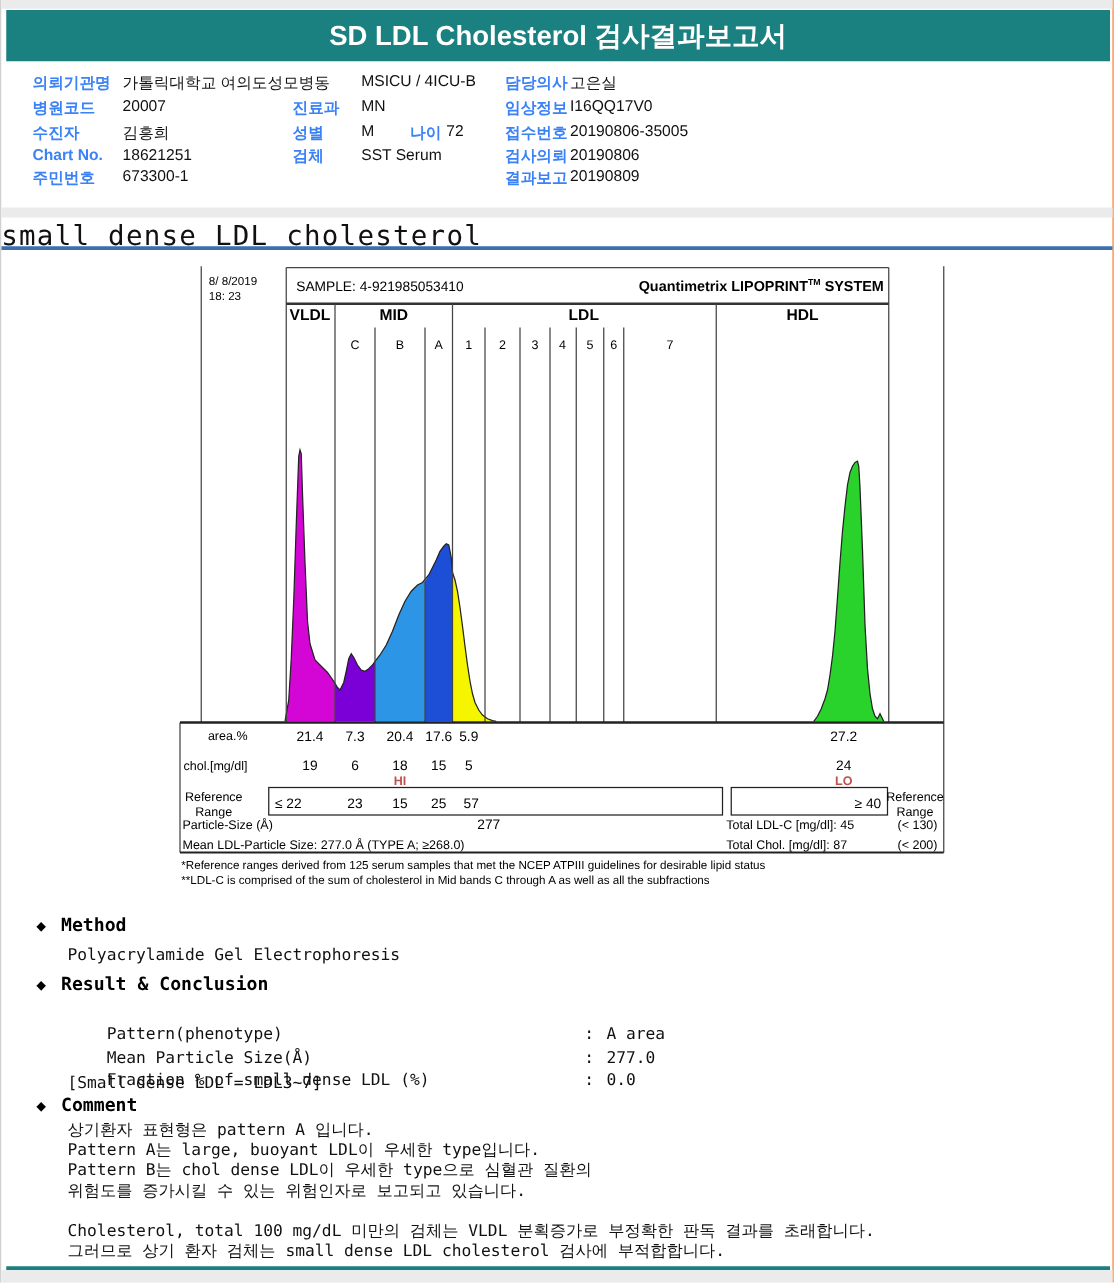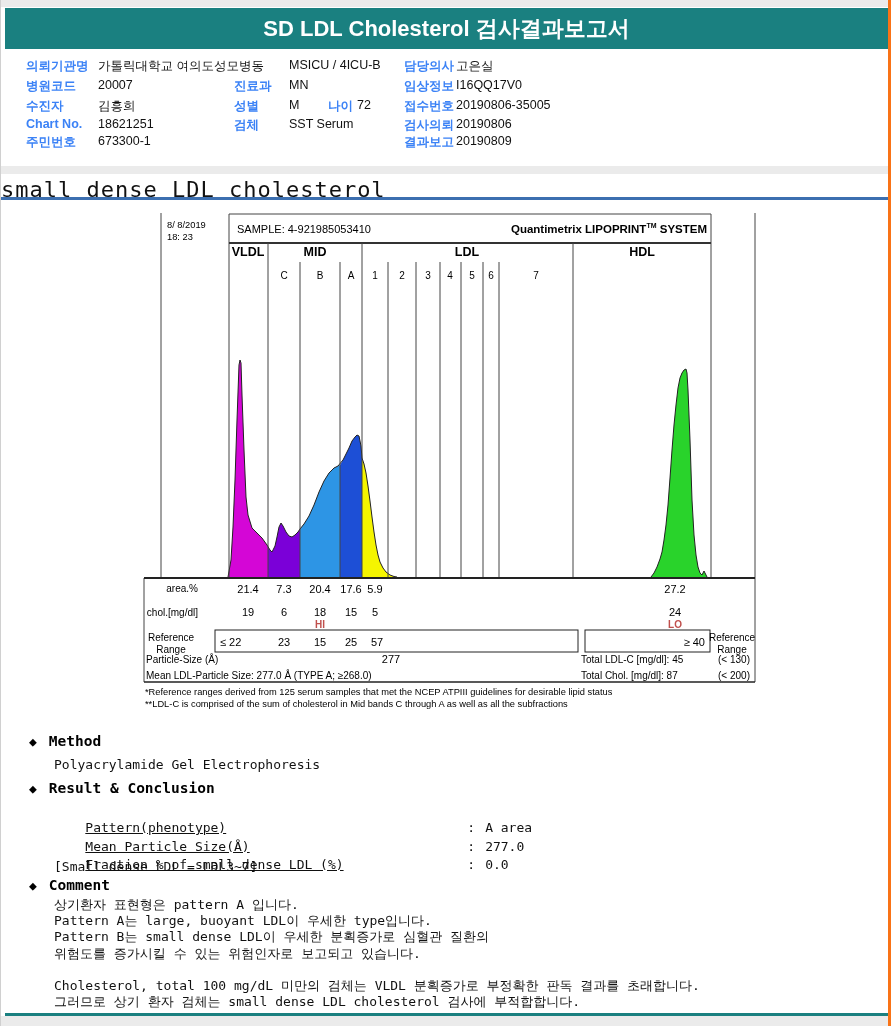--- a/index.html
+++ b/index.html
@@ -1,34 +1,34 @@
 <!DOCTYPE html>
 <html><head>
 <meta charset="utf-8">
 <style>
   html,body{margin:0;padding:0;background:#e9e9e9;}
   .page{position:relative;width:891px;height:1026px;background:#ffffff;overflow:hidden;
-        font-family:"Liberation Sans",sans-serif;border-left:1px solid #d0d0d0;border-right:3px solid #f97316;box-sizing:border-box;}
+        font-family:"Liberation Sans",sans-serif;border-left:1px solid #d0d0d0;border-right:1px solid #f97316;box-sizing:border-box;}
   .abs{position:absolute;}
   .strip{background:#ebebeb;}
   .tealbar{background:#1A8080;}
   .header-title{color:#ffffff;font-weight:bold;font-size:22px;text-align:center;line-height:41px;
                 font-family:"Liberation Sans",sans-serif;}
   .p-label{font-weight:bold;font-size:12.5px;color:#3b82f6;white-space:nowrap;}
   .p-val{font-size:12.5px;color:#111;white-space:nowrap;}
   .report-title{font-family:"DejaVu Sans Mono",monospace;font-size:22px;letter-spacing:1px;
                 color:#111;text-align:left;white-space:nowrap;}
   .blue-line{background:#3C6FB0;}
   .teal-line{background:#1A8080;}
   .sec-head{font-family:"DejaVu Sans Mono",monospace;font-weight:bold;font-size:14.5px;color:#000;white-space:nowrap;}
   .sec-head .dia{font-size:13px;}
   .sec-head .ttl{margin-left:12px;}
   .body-line{font-family:"DejaVu Sans Mono",monospace;font-size:13px;color:#111;white-space:pre;}
   .res-row{font-family:"DejaVu Sans Mono",monospace;font-size:13px;color:#111;white-space:pre;}
-  .res-row .lbl{display:inline-block;width:382px;text-decoration:underline;}
+  .res-row .lbl{display:inline-block;width:382px;}
   .res-row .val{margin-left:10px;}
   .cmt div{height:16.2px;line-height:16.2px;font-family:"DejaVu Sans Mono",monospace;font-size:13px;color:#111;white-space:pre;}
   
   .ct{font-family:"Liberation Sans",sans-serif;fill:#000;}
   .t9{font-size:9.3px;}
   .t10{font-size:10px;}
   .t11{font-size:11px;}
   .t12b{font-size:12.5px;font-weight:bold;}
   .brand{font-size:11.5px;font-weight:bold;}
 </style>
@@ -210,21 +210,21 @@
     <span class="lbl">Fraction % of small dense LDL (%)</span><span>:</span><span class="val">0.0</span>
   </div>
   <div class="abs body-line" style="left:53px;top:859px;">[Small dense LDL = LDL3~7]</div>
 
   <div class="abs sec-head" style="left:28px;top:877px;">
     <span class="dia">◆</span><span class="ttl">Comment</span>
   </div>
   <div class="abs cmt" style="left:53px;top:897px;">
     <div>상기환자 표현형은 pattern A 입니다.</div>
     <div>Pattern A는 large, buoyant LDL이 우세한 type입니다.</div>
-    <div>Pattern B는 small dense LDL이 우세한 분획증가로 심혈관 질환의</div>
+    <div>Pattern B는 chol dense LDL이 우세한 type으로 심혈관 질환의</div>
     <div>위험도를 증가시킬 수 있는 위험인자로 보고되고 있습니다.</div>
     <div></div>
     <div>Cholesterol, total 100 mg/dL 미만의 검체는 VLDL 분획증가로 부정확한 판독 결과를 초래합니다.</div>
     <div>그러므로 상기 환자 검체는 small dense LDL cholesterol 검사에 부적합합니다.</div>
   </div>
 
   <div class="abs teal-line" style="left:4px;top:1013px;width:883px;height:3px;"></div>
   <div class="abs strip" style="left:0;top:1016px;width:891px;height:10px;"></div>
 
 </div>

